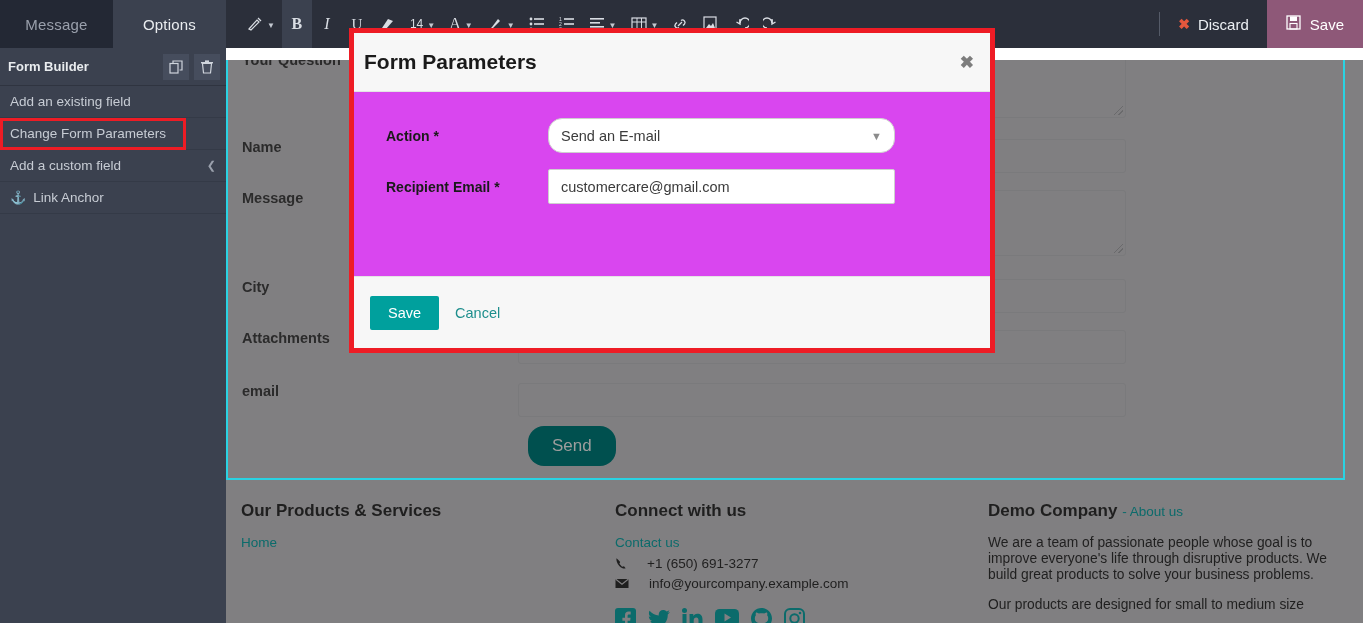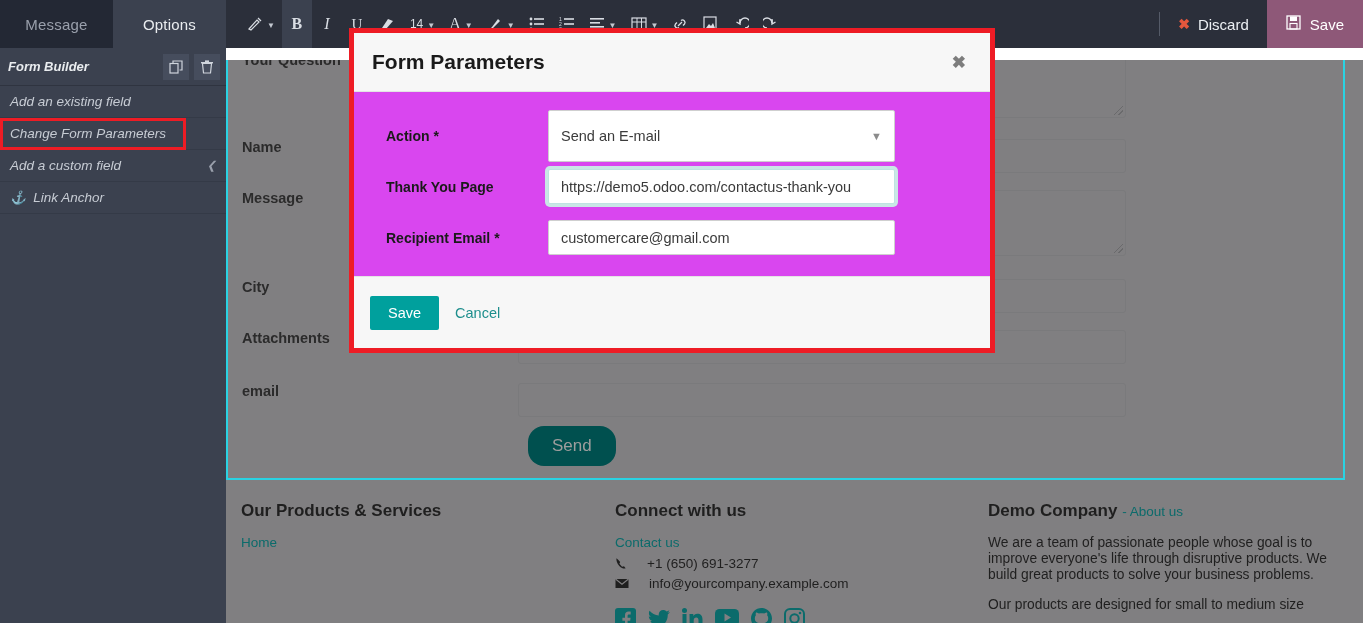--- a/index.html
+++ b/index.html
@@ -48,21 +48,20 @@
   .savebtn {
     display: flex; align-items: center; gap: 9px;
     padding: 0 19px; background: #8e5878; color: #ffffff; font-size: 15px;
     cursor: pointer;
   }
 
   
   .leftpanel {
     position: absolute; left: 0; top: 48px; width: 226px; height: 575px;
     background: #3b414f;
-    font-style: italic;
   }
   .lp-header {
     height: 38px; display: flex; align-items: center;
     padding: 0 6px 0 8px; color: #e9ecef; font-size: 13px; font-weight: bold;
     border-bottom: 1px solid #2f3440;
   }
   .lp-header .t { flex: 1; }
   .lp-ibtn {
     width: 26px; height: 26px; display: flex; align-items: center; justify-content: center;
     background: #464d5d; color: #cfd4dc; margin-left: 5px; cursor: pointer;
@@ -137,30 +136,30 @@
   .fbody { font-size: 13.8px; color: #1f1f1f; line-height: 16px; margin-bottom: 14px; }
 
   
   .modal-outline {
     position: absolute; left: 349px; top: 28px; width: 646px; height: 325px;
     border: 5px solid #ee1c25; background: #ffffff;
   }
   .modal { width: 100%; height: 100%; background: #ffffff; display: flex; flex-direction: column; }
   .m-head {
     height: 59px; background: #f7f7f7; border-bottom: 1px solid #e4e4e4;
-    display: flex; align-items: center; padding: 0 18px;
+    display: flex; align-items: center; padding: 0 10px;
   }
   .m-title { font-size: 21px; font-weight: bold; color: #1a1a1a; flex: 1; }
   .m-close { font-size: 17px; color: #7d7d7d; cursor: pointer; padding: 4px 6px; font-weight: bold; }
   .m-body { flex: 1; background: #d946ef; padding: 18px 0 0 16px; }
   .m-row { display: flex; align-items: center; height: 51px; padding-left: 16px; }
   .m-label { width: 162px; font-size: 14px; font-weight: bold; color: #1a1a1a; }
   .m-ctrl { position: relative; width: 347px; }
   .m-select {
-    width: 347px; height: 52px; border: 1px solid #cfcfcf; border-radius: 2px;
+    width: 347px; height: 35px; border: 1px solid #cfcfcf; border-radius: 14px;
     background: #fff; display: flex; align-items: center; padding: 0 12px;
     font-size: 14.5px; color: #3b3b3b; cursor: pointer;
   }
   .m-select .cv { margin-left: auto; color: #8b8b8b; font-size: 11px; }
   .m-input {
     width: 347px; height: 35px; border: 1px solid #cfcfcf; border-radius: 2px;
     background: #fff; padding: 0 12px; font-size: 14.5px; color: #3b3b3b;
     font-family: "Liberation Sans", sans-serif;
   }
   .m-input.focused {
@@ -477,26 +476,20 @@
         <div class="m-row">
           <div class="m-label">Action *</div>
           <div class="m-ctrl">
             <div class="m-select">
               <span>Send an E-mail</span>
               <span class="cv">▼</span>
             </div>
           </div>
         </div>
 
-        <div class="m-row">
-          <div class="m-label">Thank You Page</div>
-          <div class="m-ctrl">
-            <input class="m-input focused" type="text" value="https://demo5.odoo.com/contactus-thank-you" style="">
-          </div>
-        </div>
 
         <div class="m-row">
           <div class="m-label">Recipient Email *</div>
           <div class="m-ctrl">
             <input class="m-input" type="text" value="customercare@gmail.com" style="">
           </div>
         </div>
       </div>
 
       <div class="m-foot">

